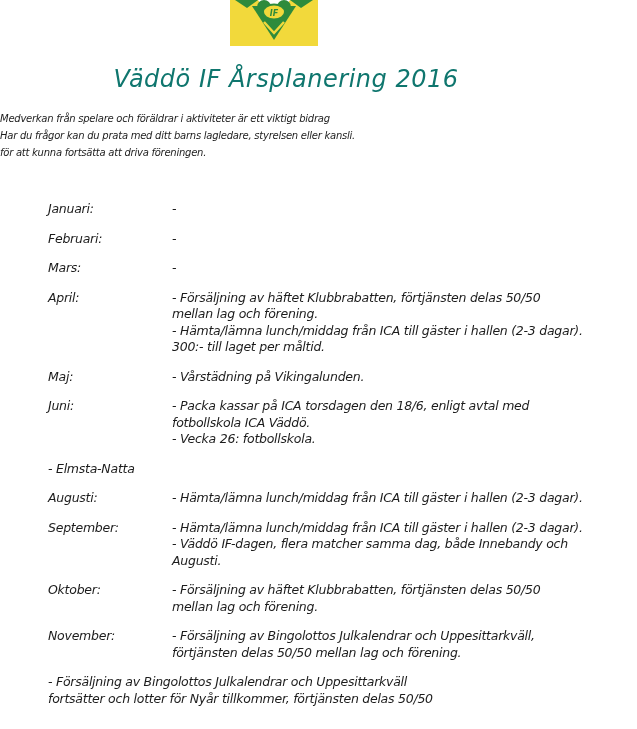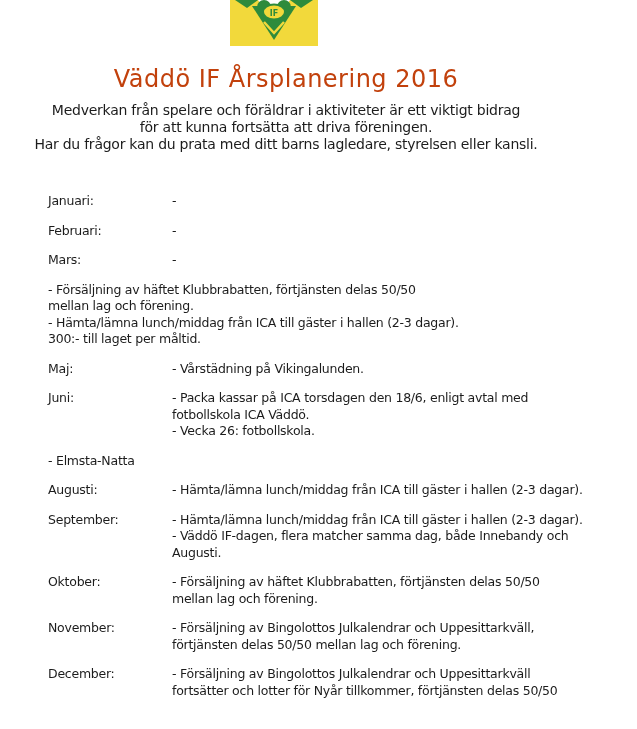--- a/index.html
+++ b/index.html
@@ -12,40 +12,41 @@
     height: 729px;
     overflow: hidden;
     font-family: "DejaVu Sans", sans-serif;
     color: #1c1c1c;
   }
   .page {
     position: relative;
     width: 572px;
     height: 729px;
     background: #ffffff;
+    font-style: italic;
   }
   .logo {
     width: 88px;
     height: 46px;
     margin: 0 auto;
     transform: translateX(-12px);
   }
   .title {
     margin: 16px 0 0 0;
     text-align: center;
     font-size: 24px;
     font-weight: normal;
     letter-spacing: 0.5px;
-    color: #c2410c;
+    color: #0f766e;
     line-height: 34px;
   }
   .intro {
-    margin-top: 6px;
-    text-align: center;
-    font-size: 14px;
+    margin-top: 14px;
+    text-align: left;
+    font-size: 10px;
     letter-spacing: -0.25px;
   }
   .intro-line {
     line-height: 17px;
     white-space: nowrap;
   }
   .schedule {
     margin: 40px 0 0 48px;
   }
   .row {
@@ -85,22 +86,22 @@
       <polyline points="34,22 44,33 54,22" fill="none" stroke="#F2D93B" stroke-width="2.5"></polyline>
       <ellipse cx="44" cy="12" rx="11" ry="7.5" fill="#F2D93B" stroke="#2E8B3C" stroke-width="2"></ellipse>
       <text x="44" y="15.5" font-size="8" font-weight="bold" text-anchor="middle" fill="#2E8B3C">IF</text>
     </svg>
   </div>
 
   <h1 class="title">Väddö IF Årsplanering 2016</h1>
 
   <div class="intro">
     <div class="intro-line">Medverkan från spelare och föräldrar i aktiviteter är ett viktigt bidrag</div>
+    <div class="intro-line">Har du frågor kan du prata med ditt barns lagledare, styrelsen eller kansli.</div>
     <div class="intro-line">för att kunna fortsätta att driva föreningen.</div>
-    <div class="intro-line">Har du frågor kan du prata med ditt barns lagledare, styrelsen eller kansli.</div>
   </div>
 
   <div class="schedule">
 
     <div class="row">
       <div class="month">Januari:</div>
       <div class="acts">
         <div class="line">-</div>
       </div>
     </div>
@@ -113,20 +114,21 @@
     </div>
 
     <div class="row">
       <div class="month">Mars:</div>
       <div class="acts">
         <div class="line">-</div>
       </div>
     </div>
 
     <div class="row">
+      <div class="month">April:</div>
       <div class="acts">
         <div class="line">- Försäljning av häftet Klubbrabatten, förtjänsten delas 50/50</div>
         <div class="line">mellan lag och förening.</div>
         <div class="line">- Hämta/lämna lunch/middag från ICA till gäster i hallen (2-3 dagar).</div>
         <div class="line">300:- till laget per måltid.</div>
       </div>
     </div>
 
     <div class="row">
       <div class="month">Maj:</div>
@@ -176,21 +178,20 @@
 
     <div class="row">
       <div class="month">November:</div>
       <div class="acts">
         <div class="line">- Försäljning av Bingolottos Julkalendrar och Uppesittarkväll,</div>
         <div class="line">förtjänsten delas 50/50 mellan lag och förening.</div>
       </div>
     </div>
 
     <div class="row">
-      <div class="month">December:</div>
       <div class="acts">
         <div class="line">- Försäljning av Bingolottos Julkalendrar och Uppesittarkväll</div>
         <div class="line">fortsätter och lotter för Nyår tillkommer, förtjänsten delas 50/50</div>
       </div>
     </div>
 
   </div>
 </div>
 
 </body></html>

